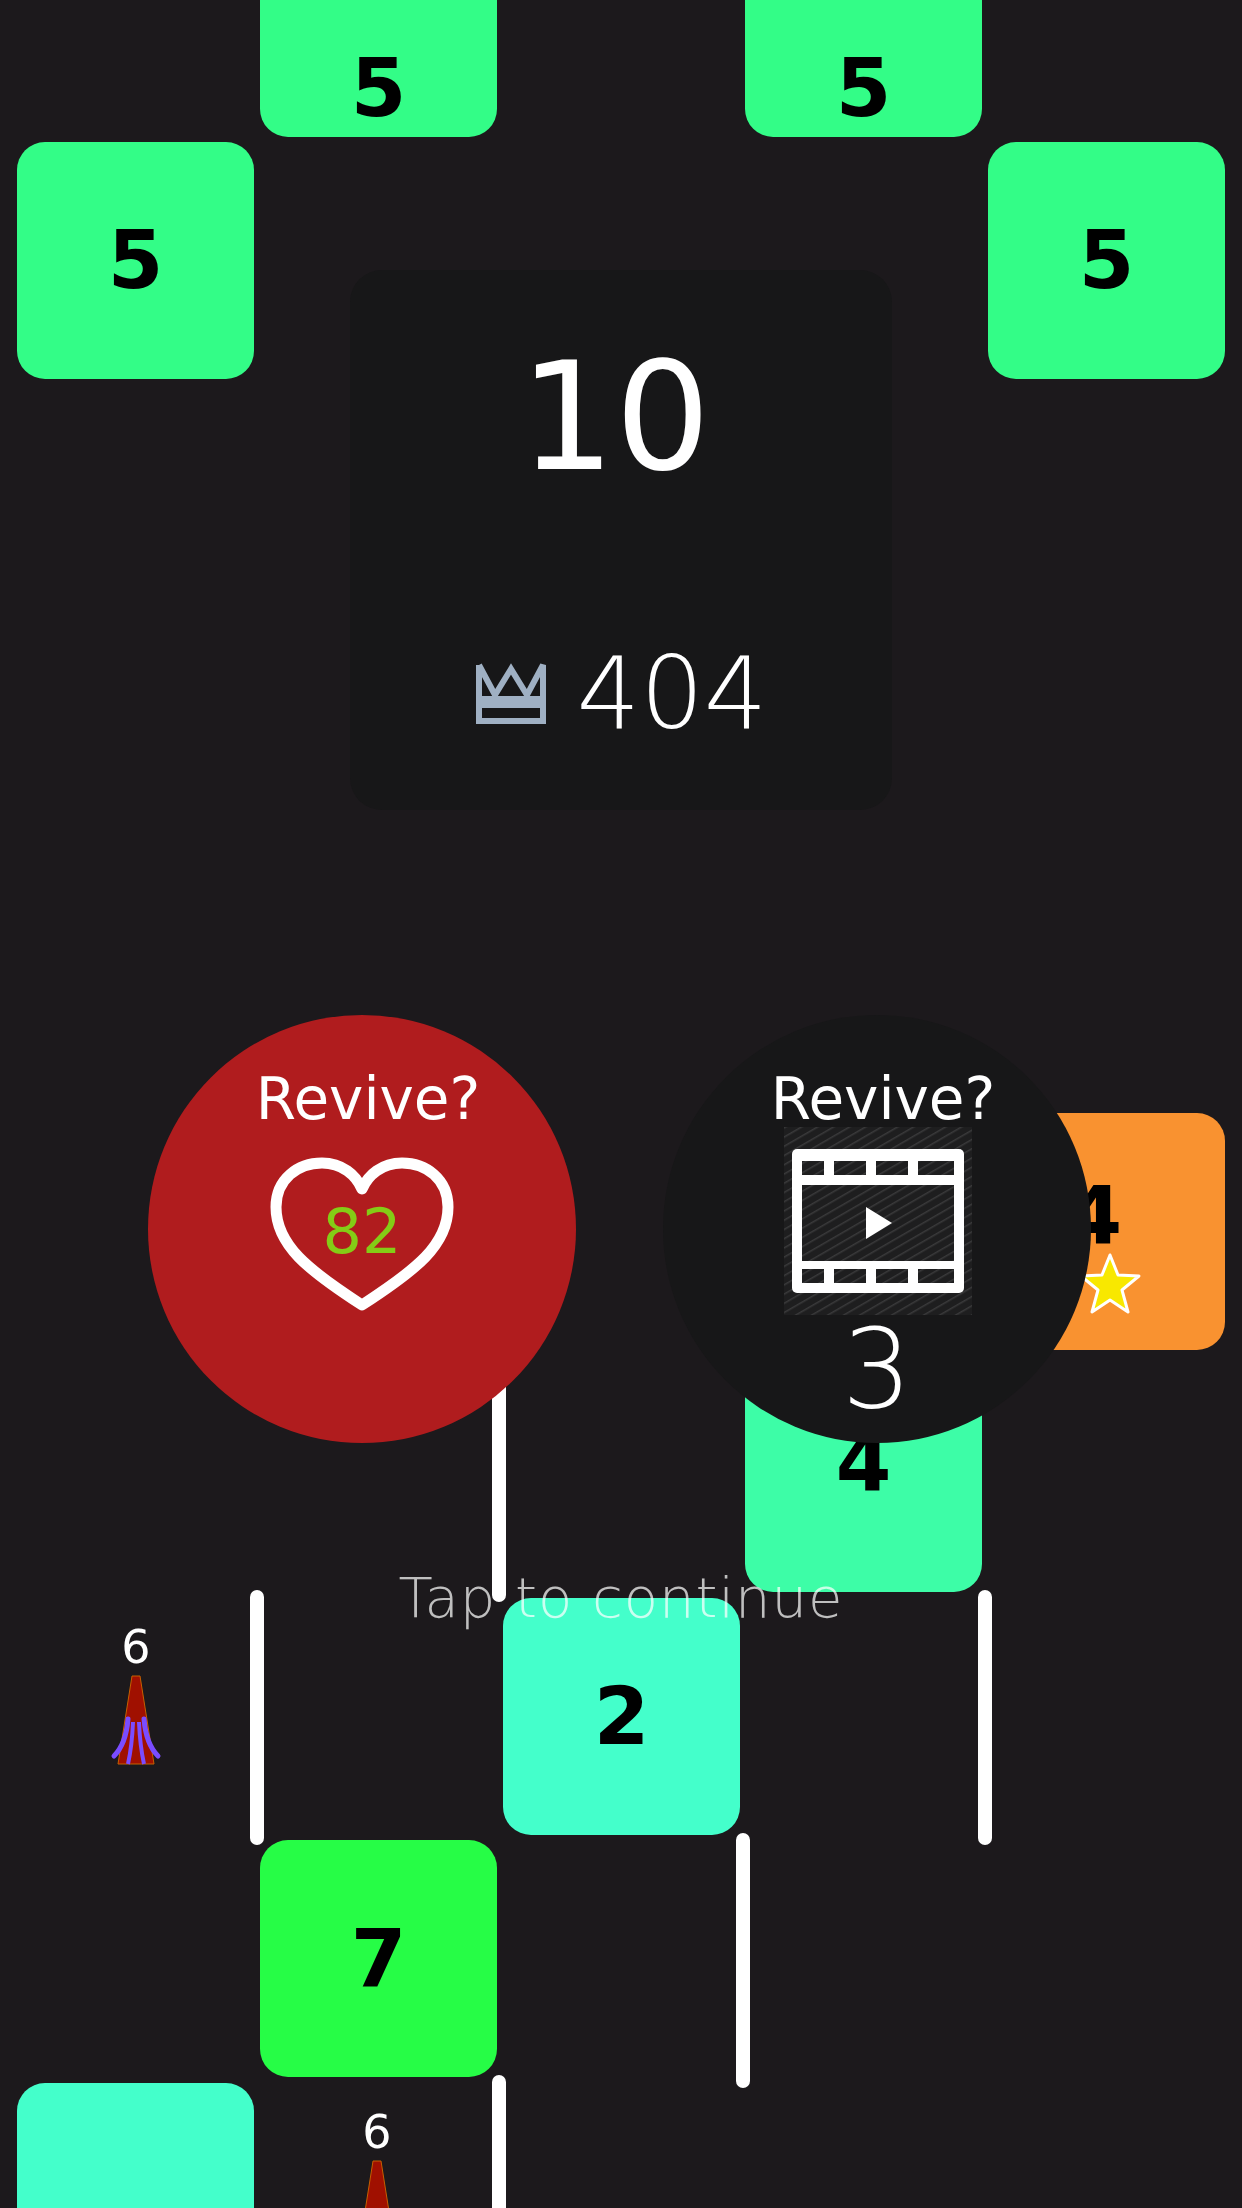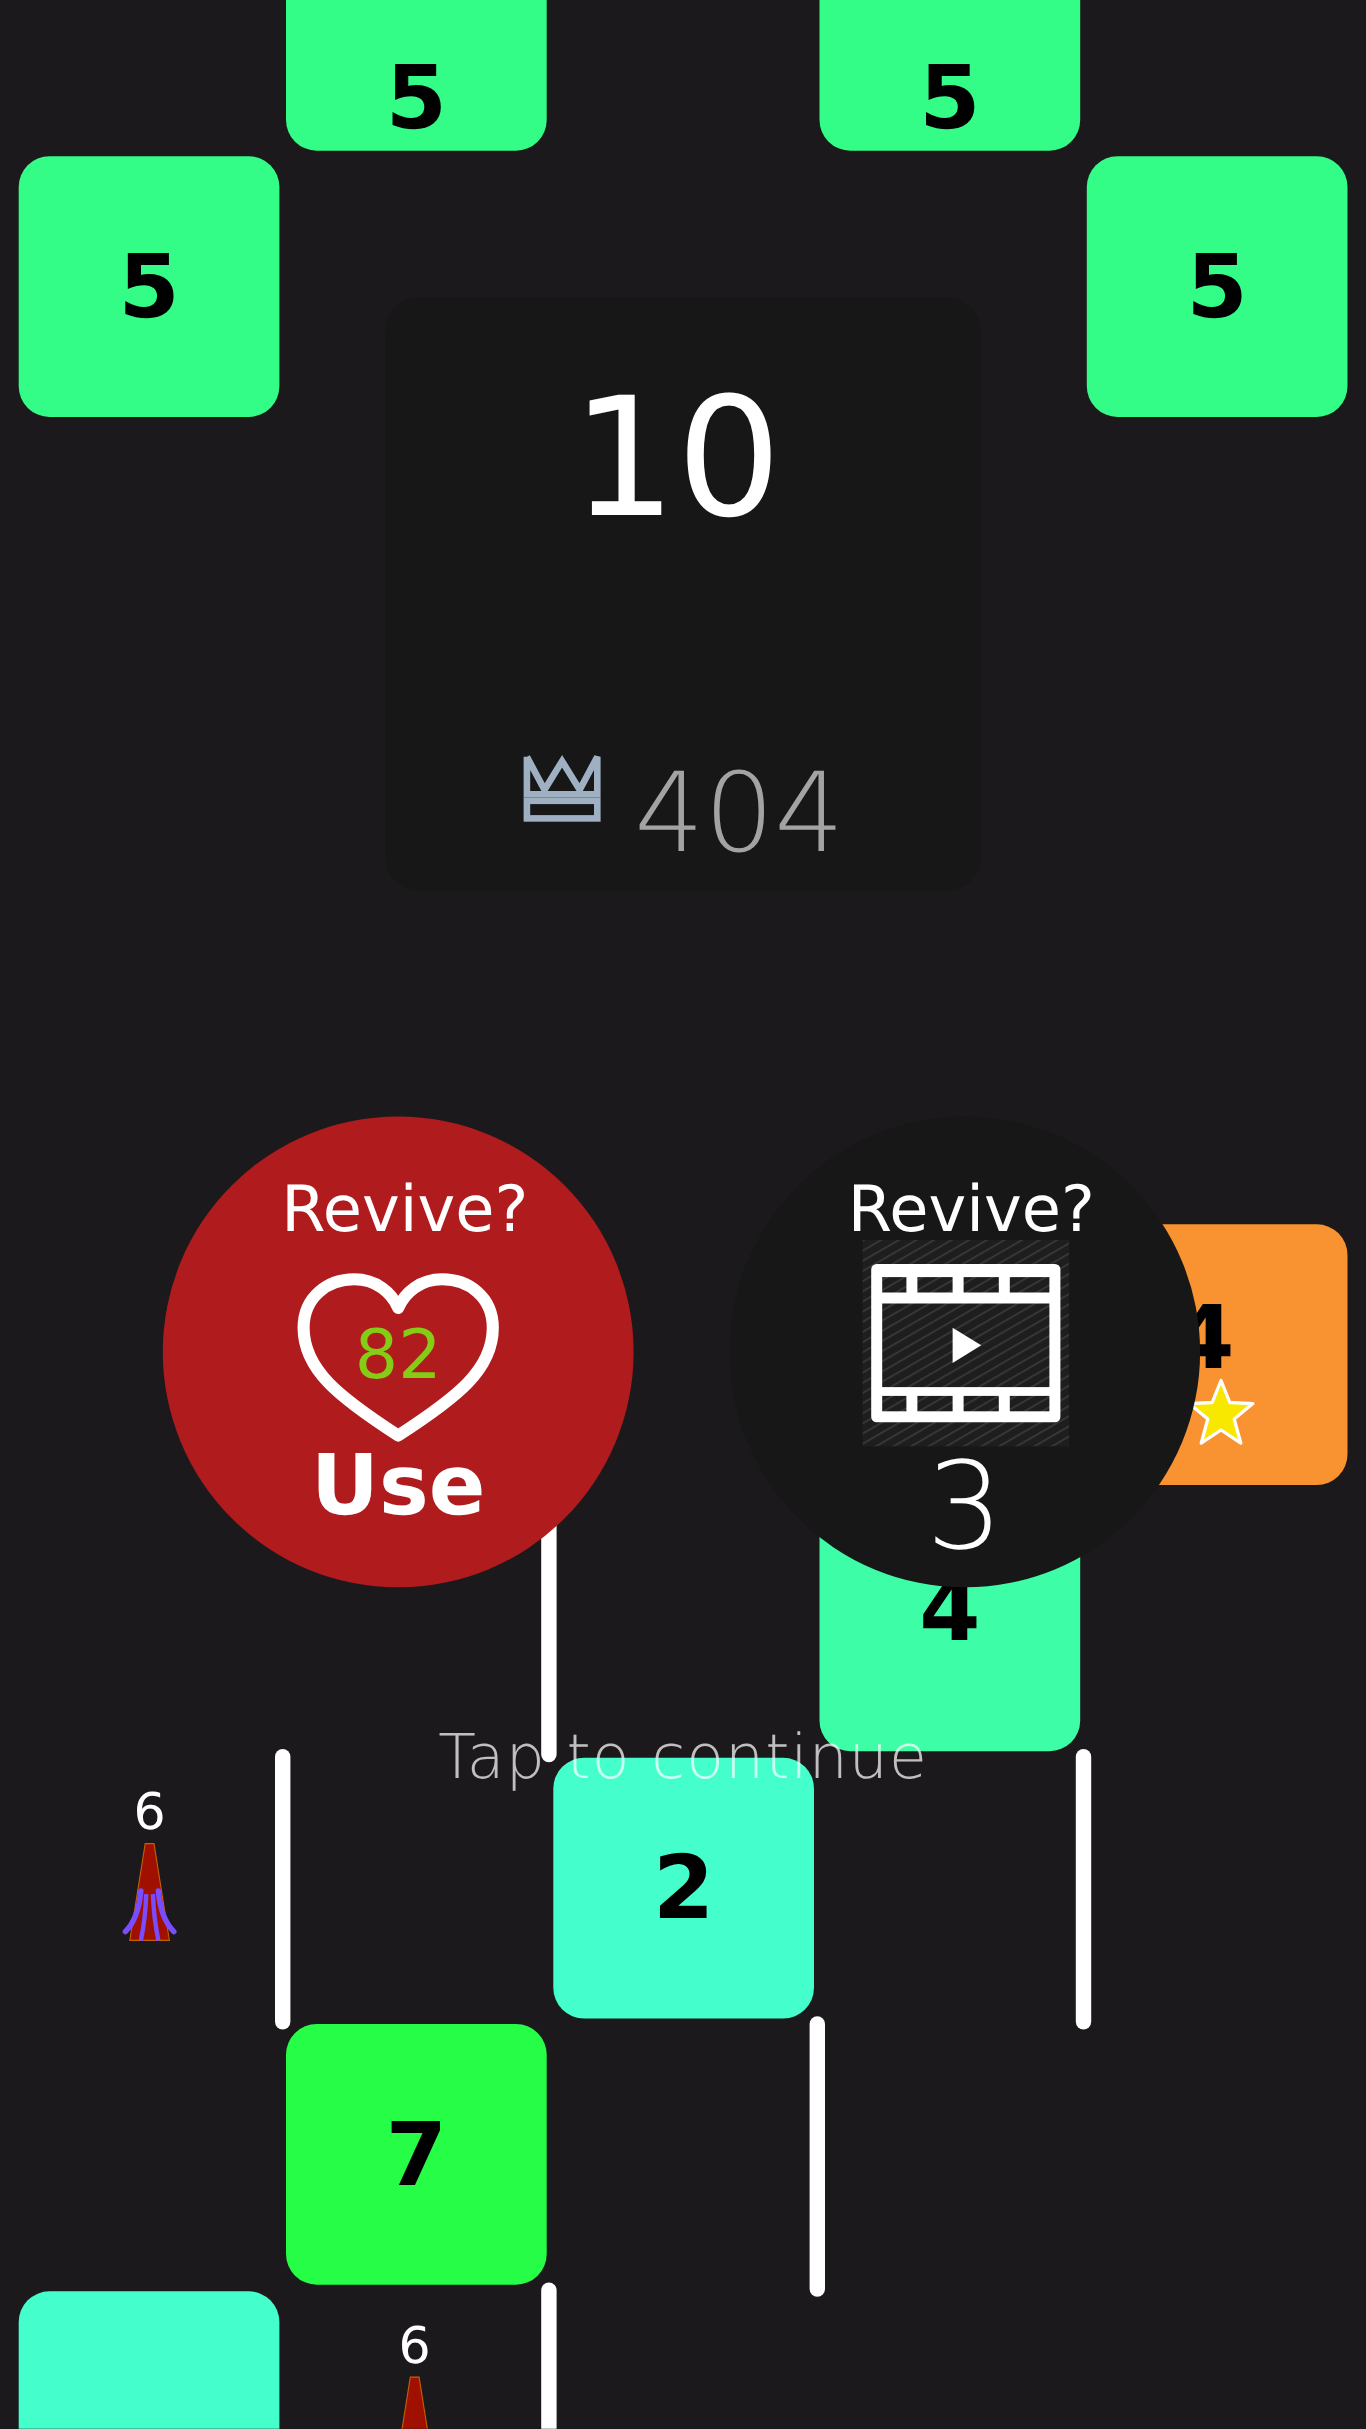--- a/index.html
+++ b/index.html
@@ -2,21 +2,21 @@
 <html><head>
 <meta charset="utf-8">
 <style>
   html, body { margin:0; padding:0; }
   body { width:1242px; height:2208px; background:#1c191c; position:relative; overflow:hidden; font-family:"DejaVu Sans", sans-serif; }
   .block { position:absolute; width:237px; height:237px; border-radius:28px; display:flex; align-items:center; justify-content:center; font-size:80px; font-weight:600; color:#000; }
   .wall { position:absolute; width:14px; background:#fff; border-radius:7px; }
   .scorecard { position:absolute; left:350px; top:270px; width:542px; height:540px; background:#171718; border-radius:32px; }
   .score { position:absolute; left:0; right:12px; top:60px; text-align:center; color:#fff; font-size:150px; font-weight:500; }
   .best { position:absolute; left:0; right:0; top:365px; display:flex; justify-content:center; align-items:center; gap:30px; }
-  .best-val { color:#a3a3a3; font-size:100px; font-weight:300;margin-top:46px; }
+  .best-val { color:#ffffff; font-size:100px; font-weight:300; }
   .circle { position:absolute; width:428px; height:428px; border-radius:50%; }
   .revive-red { left:148px; top:1015px; background:#b01c1e; }
   .revive-dark { left:663px; top:1015px; background:#171718; }
   .circle .title { position:absolute; left:12px; right:0; top:50px; text-align:center; color:#fff; font-size:58px; font-weight:500; }
   .heart { position:absolute; left:120px; top:140px; width:188px; height:160px; }
   .heart-num { position:absolute; left:0; right:0; top:180px; text-align:center; color:#84cc16; font-size:62px; font-weight:500; }
   .use { position:absolute; left:0; right:0; top:290px; text-align:center; color:#fff; font-size:76px; font-weight:600; }
   .film { position:absolute; left:121px; top:112px; width:188px; height:188px; }
   .countdown { position:absolute; left:0; right:0; top:290px; text-align:center; color:#fff; font-size:110px; font-weight:200; }
   .tap { position:absolute; left:0; right:0; top:1565px; text-align:center; color:rgba(255,255,255,0.72); font-size:56px; font-weight:200; font-family:"DejaVu Sans", sans-serif; letter-spacing:1px; }
@@ -76,21 +76,20 @@
     <span class="best-val">404</span>
   </div>
 </div>
 
 <div class="circle revive-red">
   <div class="title">Revive?</div>
   <svg class="heart" viewBox="0 0 188 160">
     <path d="M94 150 C40 115 8 90 8 52 C8 24 30 8 54 8 C74 8 88 20 94 34 C100 20 114 8 134 8 C158 8 180 24 180 52 C180 90 148 115 94 150 Z" fill="none" stroke="#fff" stroke-width="11" stroke-linejoin="round"></path>
   </svg>
   <div class="heart-num">82</div>
-  <div class="use">Use</div>
 </div>
 
 <div class="circle revive-dark">
   <div class="title">Revive?</div>
   <svg class="film" viewBox="0 0 188 188">
     <defs>
       <pattern id="hatch" width="8" height="8" patternUnits="userSpaceOnUse" patternTransform="rotate(60)">
         <rect width="8" height="8" fill="#1e1e1f"></rect>
         <line x1="0" y1="0" x2="0" y2="8" stroke="#3a3a3b" stroke-width="3"></line>
       </pattern>

